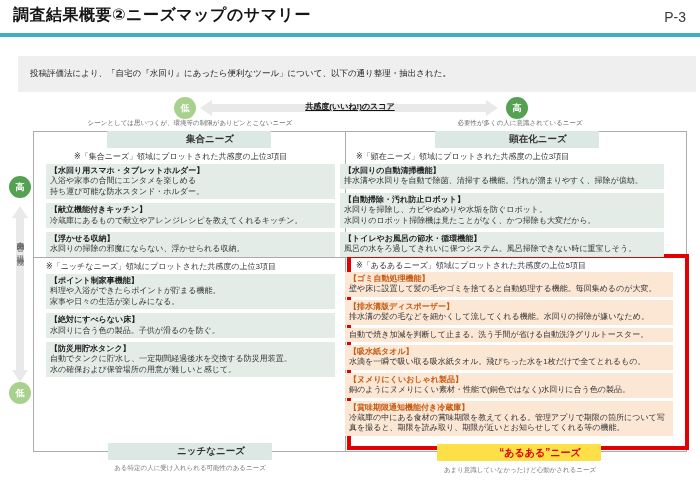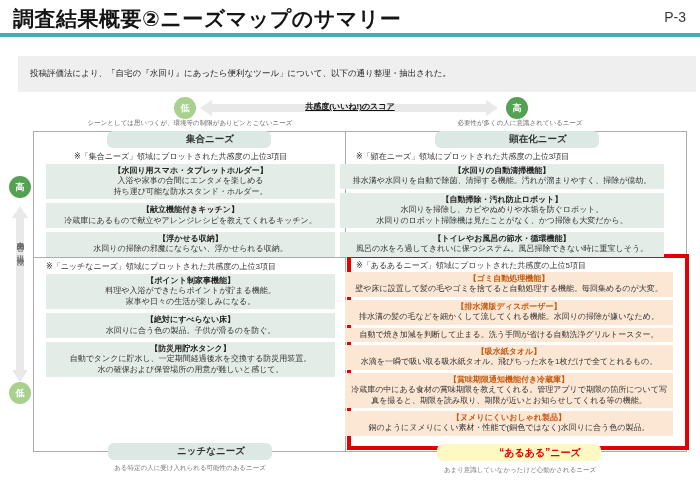--- a/index.html
+++ b/index.html
@@ -2,21 +2,21 @@
 <html><head>
 <meta charset="utf-8">
 <style>
   * { margin:0; padding:0; box-sizing:border-box; }
   html,body { background:#fff; }
   .page {
     position:relative; width:700px; height:485px; background:#fff;
     font-family:"Liberation Sans","DejaVu Sans",sans-serif; overflow:hidden;
   }
   .abs { position:absolute; }
-  .page-title { left:13px; top:5px; font-size:21px; font-weight:bold; color:#151515; letter-spacing:0.5px; }
+  .page-title { left:13px; top:5px; font-size:16px; font-weight:bold; color:#151515; letter-spacing:0.5px; }
   .page-num { right:14px; top:9px; font-size:14px; color:#3a3a3a; }
   .teal-line { left:0; top:33px; width:700px; height:4px; background:#3FAFBE; }
   .intro { left:18px; top:56px; width:678px; height:36px; background:#efefef;
            display:flex; align-items:center; padding-left:12px; }
   .intro span { font-size:8.5px; color:#222; }
 
   .circle { width:22px; height:22px; border-radius:50%; color:#fff; font-size:9px; font-weight:bold;
             display:flex; align-items:center; justify-content:center; }
   .c-dark  { background:#54A153; }
   .c-light { background:#A9D18E; }
@@ -35,39 +35,39 @@
   .vdiv { left:345px; top:131px; width:1px; height:321px; background:#ababab; }
   .hdiv { left:33px; top:257px; width:654px; height:1px; background:#ababab; }
 
   .v-arrow { left:12px; top:206px; width:16px; height:176px; display:flex; flex-direction:column; align-items:center; }
   .v-arrow .tri-t { width:0; height:0; border-left:8px solid transparent; border-right:8px solid transparent; border-bottom:12px solid #e9e9e9; }
   .v-arrow .vbar  { width:8px; flex:1; background:#e9e9e9; }
   .v-arrow .tri-b { width:0; height:0; border-left:8px solid transparent; border-right:8px solid transparent; border-top:12px solid #e9e9e9; }
   .v-axis-label { left:15px; top:235px; height:130px; writing-mode:vertical-rl; font-size:7.5px; color:#666;
                   display:flex; align-items:center; letter-spacing:1px; }
 
-  .tab { height:17px; border-radius:6px; display:flex; align-items:center; justify-content:center;
+  .tab { height:17px; border-radius:1px; display:flex; align-items:center; justify-content:center;
          font-weight:bold; font-size:9.5px; color:#333; background:#DCE8E3;padding-left:42px; }
   .tab-tl { left:107px; top:131px; width:164px; }
   .tab-tr { left:435px; top:131px; width:164px; }
   .tab-bl { left:108px; top:443px; width:164px; }
-  .tab-br { left:437px; top:444px; width:164px; background:#fef9c3; color:#E00000; font-size:10px; }
+  .tab-br { left:437px; top:444px; width:164px; background:#fde047; color:#E00000; font-size:10px; }
 
   .note { font-size:8px; color:#333; }
   .note-tl { left:46px;  top:151px; width:289px;margin-left:28px; }
   .note-tr { left:356px; top:151px; width:322px; }
   .note-bl { left:46px;  top:261px; width:289px; }
   .note-br { left:356px; top:260px; width:322px; }
 
   .items { display:flex; flex-direction:column; gap:4px; }
   .items-tl { left:46px;  top:164px; width:289px; }
   .items-tr { left:340px; top:164px; width:324px; }
   .items-bl { left:46px;  top:274px; width:289px; }
   .items-br { left:345px; top:272px; width:328px; gap:3px; }
-  .item { padding:2px 4px; text-align:center; }
+  .item { padding:2px 4px; text-align:left; }
   .item.green { background:#E4ECE8; }
   .item.peach { background:#FCE7D5; }
   .ititle { font-size:8px; font-weight:bold; line-height:1.3; color:#222; }
   .item.peach .ititle { color:#C55A11; }
   .ibody { font-size:8px; line-height:1.3; color:#333; white-space:pre-line; }
 
   .redbox { left:347px; top:254px; width:342px; height:196px; border:4px solid #E30000; }
 
   .bottom-cap { font-size:6.5px; color:#777; text-align:center; }
   .cap-bl { left:70px;  top:464px; width:240px; }
@@ -189,25 +189,25 @@
       <div class="ibody">排水溝の髪の毛などを細かくして流してくれる機能。水回りの掃除が嫌いなため。</div>
     </div>
     <div class="item peach">
       <div class="ibody">自動で焼き加減を判断して止まる。洗う手間が省ける自動洗浄グリルトースター。</div>
     </div>
     <div class="item peach">
       <div class="ititle">【吸水紙タオル】</div>
       <div class="ibody">水滴を一瞬で吸い取る吸水紙タオル。飛びちった水を1枚だけで全てとれるもの。</div>
     </div>
     <div class="item peach">
+      <div class="ititle">【ヌメりにくいおしゃれ製品】</div>
+      <div class="ibody">銅のようにヌメりにくい素材・性能で(銅色ではなく)水回りに合う色の製品。</div>
+    </div>
+    <div class="item peach">
       <div class="ititle">【賞味期限通知機能付き冷蔵庫】</div>
       <div class="ibody">冷蔵庫の中にある食材の賞味期限を教えてくれる。管理アプリで期限の箇所について写真を撮ると、期限を読み取り、期限が近いとお知らせしてくれる等の機能。</div>
     </div>
-    <div class="item peach">
-      <div class="ititle">【ヌメりにくいおしゃれ製品】</div>
-      <div class="ibody">銅のようにヌメりにくい素材・性能で(銅色ではなく)水回りに合う色の製品。</div>
-    </div>
   </div>
 
   <div class="abs bottom-cap cap-bl">ある特定の人に受け入れられる可能性のあるニーズ</div>
   <div class="abs bottom-cap cap-br">あまり意識していなかったけど心動かされるニーズ</div>
 
 </div>
 
 </body></html>

